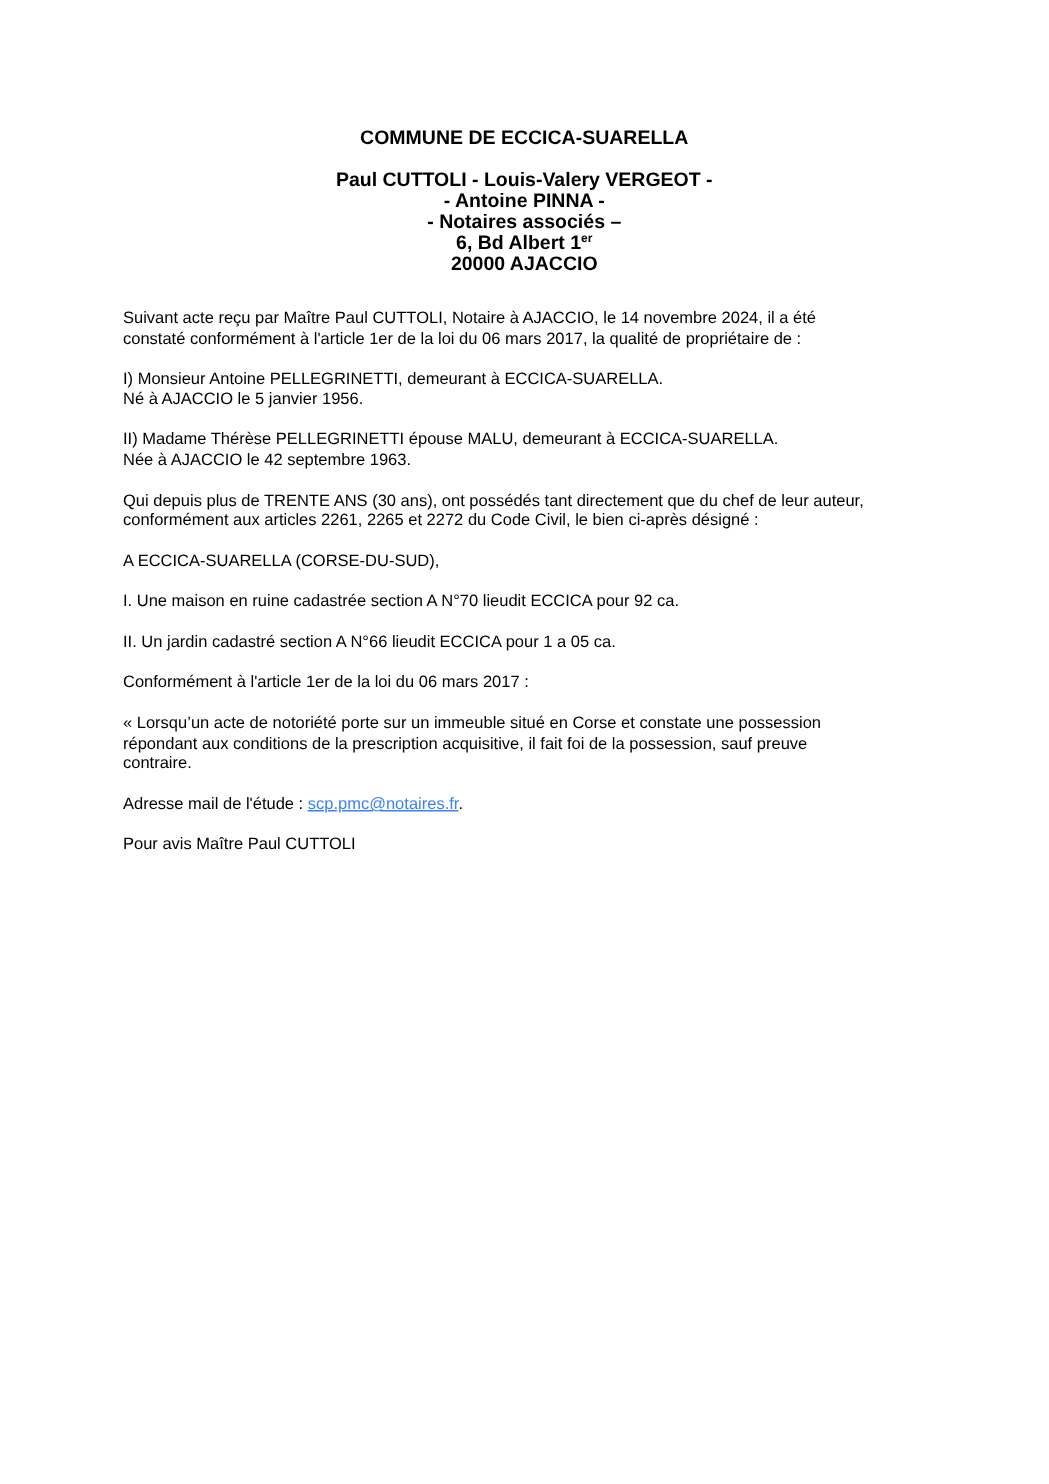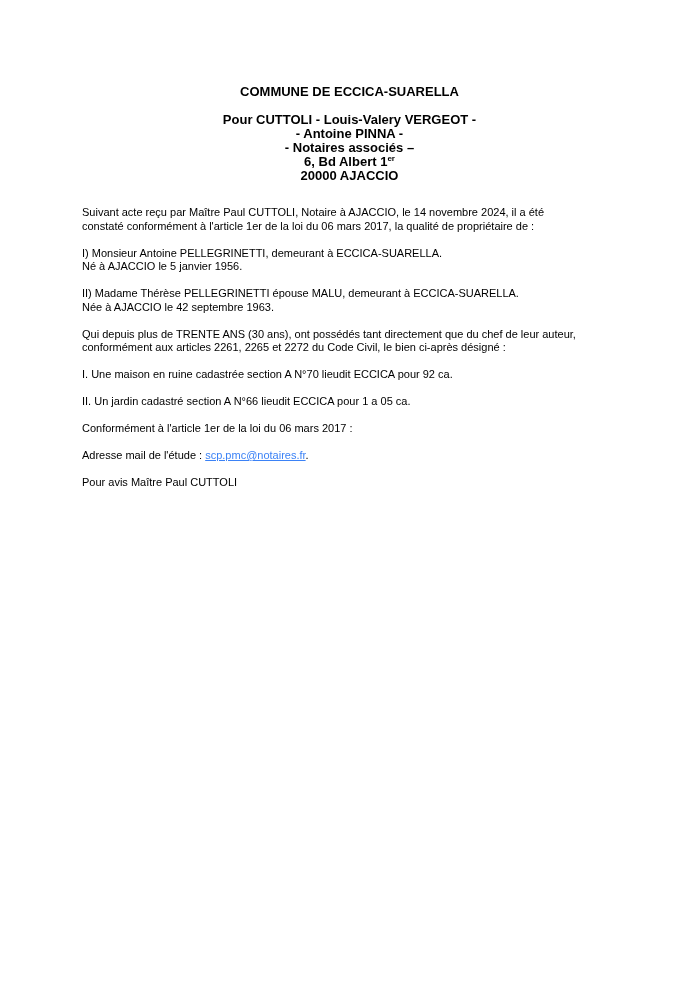--- a/index.html
+++ b/index.html
@@ -44,21 +44,21 @@
 </head>
 <body>
 
 <div class="page">
   <div class="content">
 
     <div>
       <div class="hdr-line hdr-title">COMMUNE DE ECCICA-SUARELLA</div>
 
       <div class="names">
-        <div class="hdr-line">Pour CUTTOLI - Louis-Valery VERGEOT -</div>
+        <div class="hdr-line">Paul CUTTOLI - Louis-Valery VERGEOT -</div>
         <div class="hdr-line">- Antoine PINNA -</div>
         <div class="hdr-line">- Notaires associés –</div>
         <div class="hdr-line"><span>6, Bd Albert 1</span><sup class="ord">er</sup></div>
         <div class="hdr-line">20000 AJACCIO</div>
       </div>
     </div>
 
     <div>
 
       <div class="body-para">
@@ -74,33 +74,41 @@
       <div class="body-para">
         <div class="line">II) Madame Thérèse PELLEGRINETTI épouse MALU, demeurant à ECCICA-SUARELLA.</div>
         <div class="line">Née à AJACCIO le 42 septembre 1963.</div>
       </div>
 
       <div class="body-para">
         <div class="line">Qui depuis plus de TRENTE ANS (30 ans), ont possédés tant directement que du chef de leur auteur,</div>
         <div class="line">conformément aux articles 2261, 2265 et 2272 du Code Civil, le bien ci-après désigné :</div>
       </div>
 
+      <div class="body-para">
+        <div class="line">A ECCICA-SUARELLA (CORSE-DU-SUD),</div>
+      </div>
 
       <div class="body-para">
         <div class="line"><span>I. Une maison en ruine cadastrée section A N°70 lieudit </span><span class="b">ECCICA</span><span> pour 92 ca.</span></div>
       </div>
 
       <div class="body-para">
         <div class="line"><span>II. Un jardin cadastré section A N°66 lieudit </span><span class="b">ECCICA</span><span> pour 1 a 05 ca.</span></div>
       </div>
 
       <div class="body-para">
         <div class="line">Conformément à l'article 1er de la loi du 06 mars 2017 :</div>
       </div>
 
+      <div class="body-para">
+        <div class="line">« Lorsqu’un acte de notoriété porte sur un immeuble situé en Corse et constate une possession</div>
+        <div class="line">répondant aux conditions de la prescription acquisitive, il fait foi de la possession, sauf preuve</div>
+        <div class="line">contraire.</div>
+      </div>
 
 
       <div class="body-para">
         <div class="line"><span>Adresse mail de l'étude : </span><a class="mail-link" href="#">scp.pmc@notaires.fr</a><span>.</span></div>
       </div>
 
       <div class="body-para">
         <div class="line">Pour avis Maître Paul CUTTOLI</div>
       </div>
 

